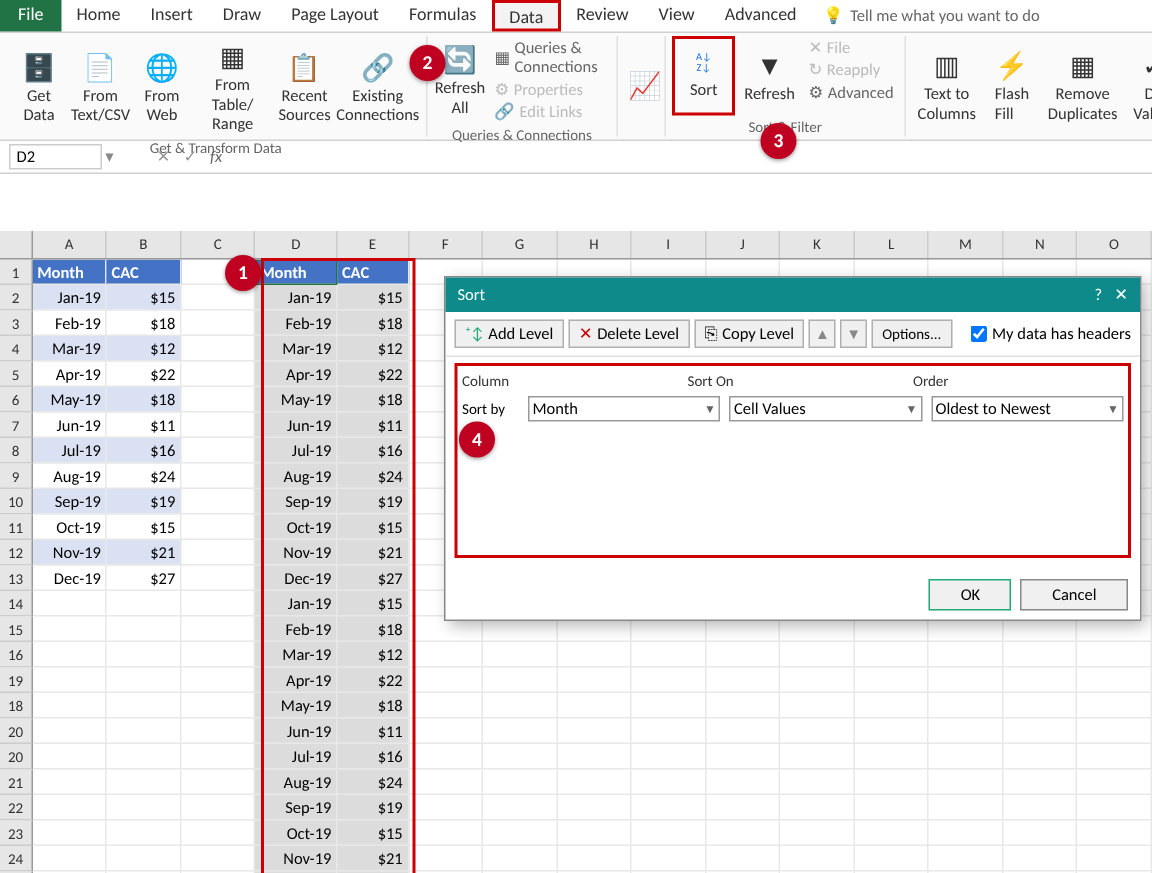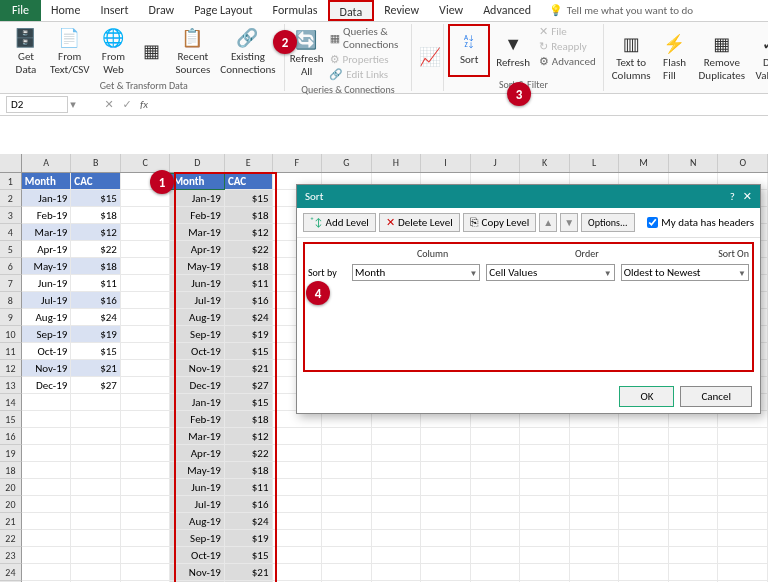--- a/index.html
+++ b/index.html
@@ -58,21 +58,21 @@
 .dlg-title { background: #0f8a8a; color: #fff; padding: 5px 8px; font-size: 12px; display: flex; justify-content: space-between; align-items: center; }
 .dlg-title .ctrls { display: flex; gap: 8px; }
 .dlg-toolbar { display: flex; gap: 3px; padding: 5px 6px; border-bottom: 1px solid #e0e0e0; align-items: center; }
 .dlg-btn { border: 1px solid #b0b0b0; background: #f0f0f0; padding: 2px 6px; font-size: 10px; display: flex; align-items: center; gap: 3px; cursor: pointer; }
 .dlg-btn.small { padding: 2px 3px; color: #888; }
 .chk { display: flex; align-items: center; gap: 3px; font-size: 10px; margin-left: auto; }
 .chk input { width: 11px; height: 11px; }
 .dlg-body { padding: 4px 6px 8px; }
 .sort-red { border: 2px solid #c00; padding: 3px; min-height: 130px; }
 .sort-cols { display: flex; gap: 10px; }
-.sort-col { flex: 1; font-size: 10px; color: #333; text-align: right; }
+.sort-col { flex: 1; font-size: 10px; color: #333; }
 .sort-row { display: flex; gap: 6px; margin-top: 4px; align-items: center; }
 .sort-row label { font-size: 10px; width: 38px; }
 .sel { border: 1px solid #999; padding: 1px 2px; font-size: 10px; flex: 1; background: #fff; display: flex; justify-content: space-between; align-items: center; }
 .sel .arr { color: #666; font-size: 8px; }
 .dlg-footer { display: flex; justify-content: flex-end; gap: 6px; padding: 6px 8px; }
 .dlg-footer button { border: 1px solid #888; background: #f0f0f0; padding: 3px 20px; font-size: 11px; cursor: pointer; }
 </style>
 </head>
 <body>
 
@@ -106,20 +106,22 @@
           <div style="white-space:pre-line;text-align:center">From
 Text/CSV</div>
         </div>
       <div class="btn-lg">
           <div class="ic">🌐</div>
           <div style="white-space:pre-line;text-align:center">From
 Web</div>
         </div>
       <div class="btn-lg">
           <div class="ic">▦</div>
+          <div style="white-space:pre-line;text-align:center">From Table/
+Range</div>
         </div>
       <div class="btn-lg">
           <div class="ic">📋</div>
           <div style="white-space:pre-line;text-align:center">Recent
 Sources</div>
         </div>
       <div class="btn-lg">
           <div class="ic">🔗</div>
           <div style="white-space:pre-line;text-align:center">Existing
 Connections</div>
@@ -733,22 +735,22 @@
     <div class="dlg-btn">Options...</div>
     <label class="chk">
         <input type="checkbox" checked="" style="">
         <span>My data has headers</span>
       </label>
   </div>
   <div class="dlg-body">
     <div class="sort-red">
       <div class="sort-cols">
         <div class="sort-col">Column</div>
+        <div class="sort-col">Sort On</div>
         <div class="sort-col">Order</div>
-        <div class="sort-col">Sort On</div>
       </div>
       <div class="sort-row">
         <label>Sort by</label>
         <div class="sel">
             <span>Month</span>
             <span class="arr">▼</span>
           </div>
         <div class="sel">
             <span>Cell Values</span>
             <span class="arr">▼</span>

